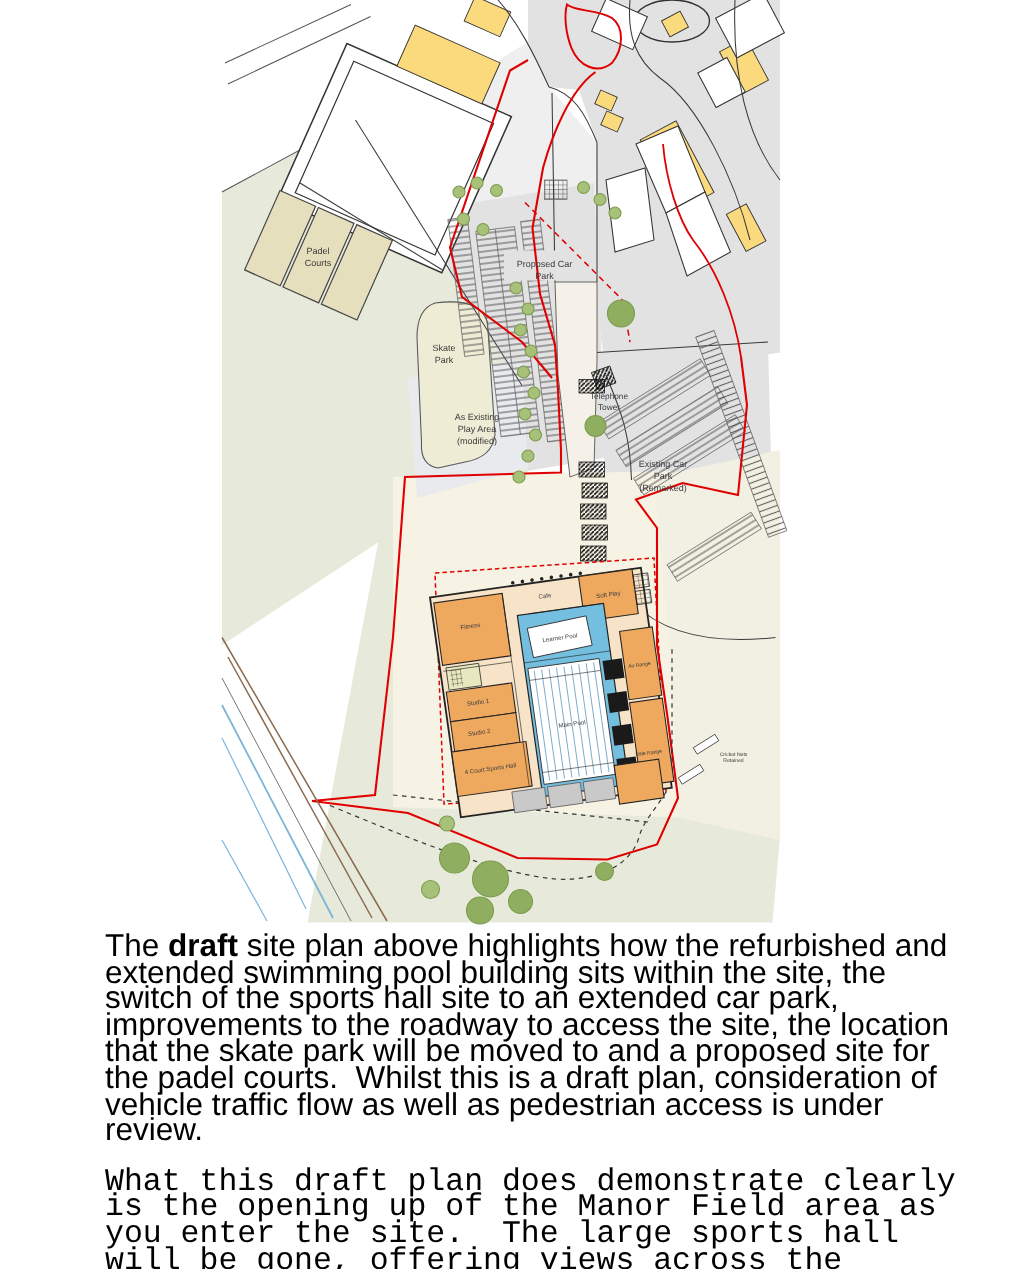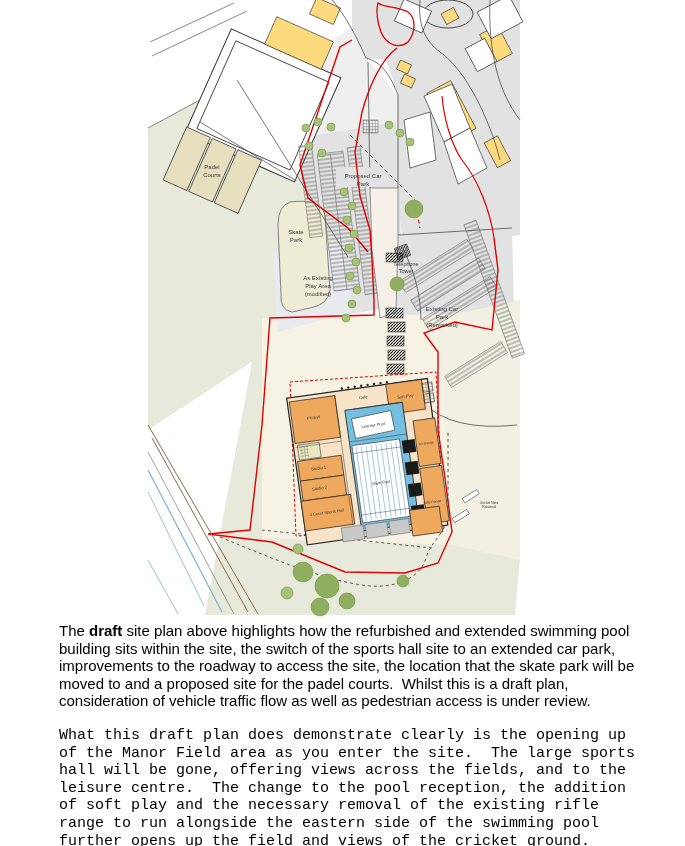--- a/index.html
+++ b/index.html
@@ -3,21 +3,21 @@
 <meta charset="utf-8">
 <style>
   html,body{margin:0;padding:0;background:#ffffff;}
   .page{position:relative;width:685px;height:846px;background:#fff;overflow:hidden;
         font-family:"Liberation Sans",sans-serif;}
   .plan-wrap{position:absolute;left:0;top:0;width:685px;height:620px;}
   svg text{font-family:"Liberation Sans",sans-serif;fill:#3a3a3a;}
   .f6{font-size:6px;} .f55{font-size:5.5px;}
   .f4{font-size:4.1px;} .f35{font-size:3.4px;}
   .copy{position:absolute;left:55px;top:622px;width:596px;color:#000;}
-  .copy p{margin:0 0 17px 4px;font-size:15px;line-height:17.6px;white-space:pre-wrap;}
+  .copy p{margin:0 0 17px 15px;font-size:21px;line-height:17.6px;white-space:pre-wrap;}
   .copy p + p{margin-top:11px;font-family:Liberation Mono, monospace;}
 </style>
 </head>
 <body>
 
 <div class="page">
 
   <div class="plan-wrap">
     <svg width="685" height="620" viewBox="0 0 685 620">
       <defs>

